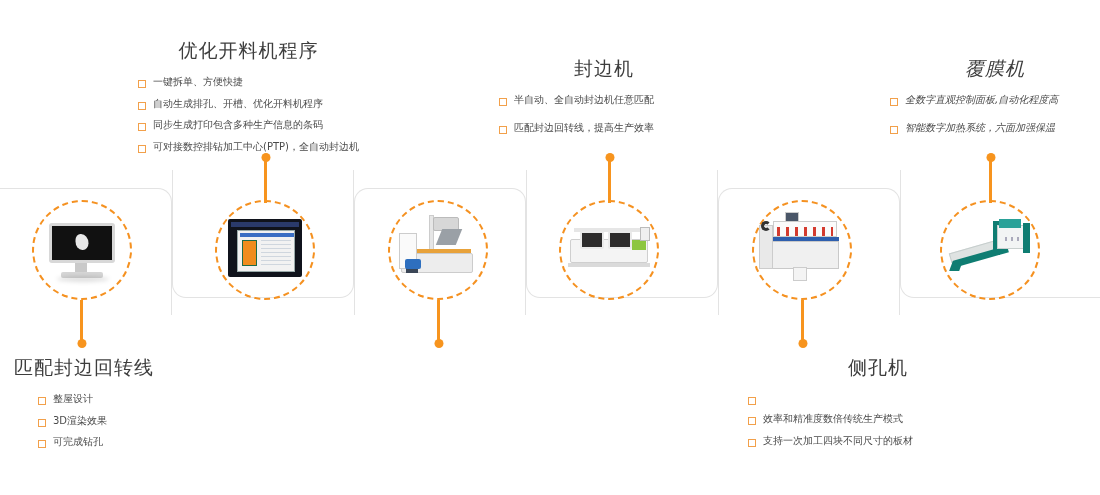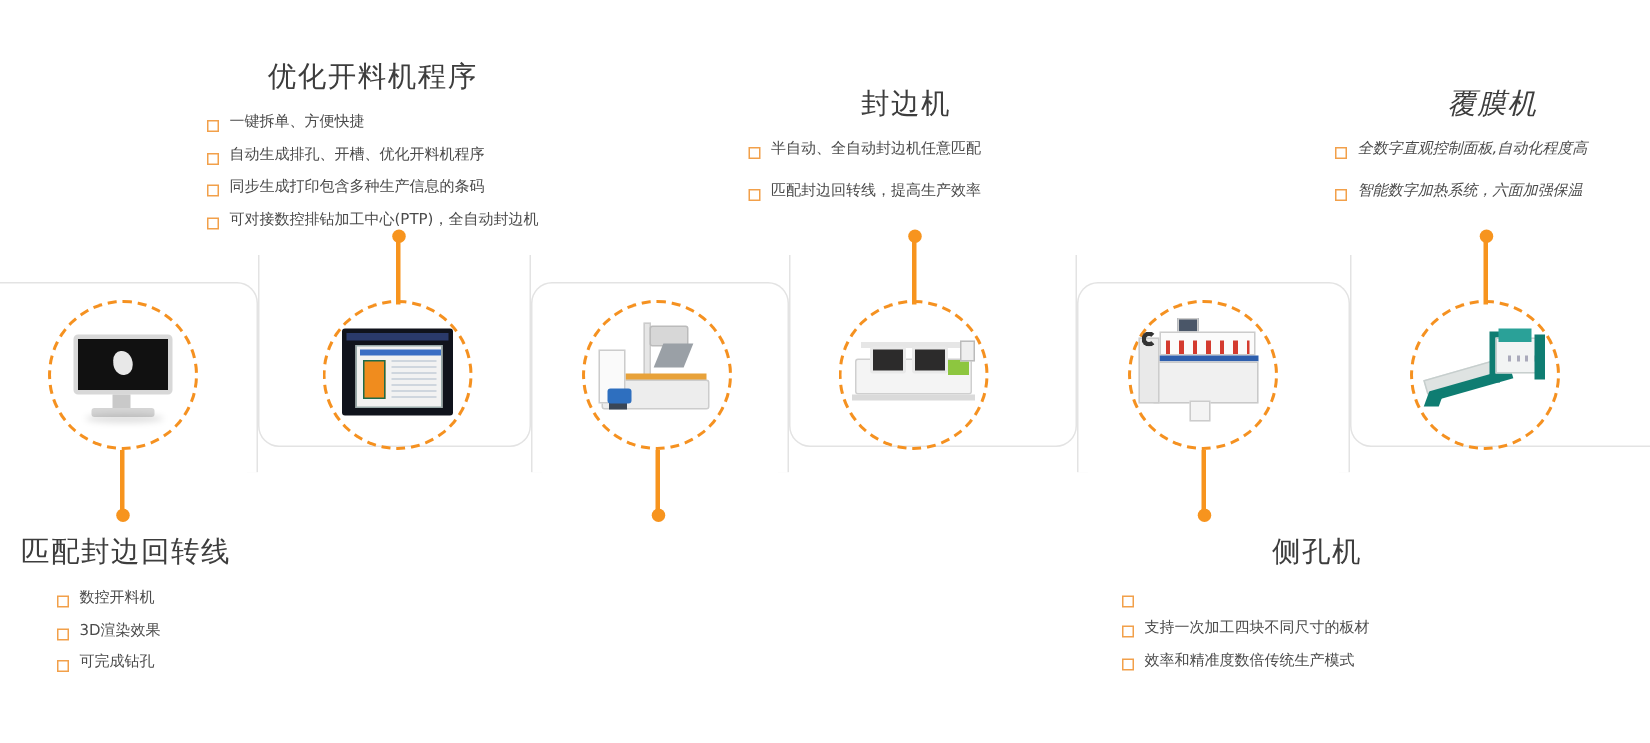--- a/index.html
+++ b/index.html
@@ -272,21 +272,21 @@
           <span class="txt">智能数字加热系统，六面加强保温</span>
         </li>
     </ul>
   </div>
 
   <div class="block" style="left:14px; top:355px;">
     <h3>匹配封边回转线</h3>
     <ul style="padding-left:24px">
       <li>
           <span class="cb"></span>
-          <span class="txt">数控开料机</span>
+          <span class="txt">整屋设计</span>
         </li>
       <li>
           <span class="cb"></span>
           <span class="txt">3D渲染效果</span>
         </li>
       <li>
           <span class="cb"></span>
           <span class="txt">可完成钻孔</span>
         </li>
     </ul>
@@ -294,22 +294,22 @@
 
 
   <div class="block" style="left:748px; top:355px; width:260px;">
     <h3 style="text-align:center">侧孔机</h3>
     <ul>
       <li>
           <span class="cb"></span>
         </li>
       <li>
           <span class="cb"></span>
+          <span class="txt">效率和精准度数倍传统生产模式</span>
+        </li>
+      <li>
+          <span class="cb"></span>
           <span class="txt">支持一次加工四块不同尺寸的板材</span>
         </li>
-      <li>
-          <span class="cb"></span>
-          <span class="txt">效率和精准度数倍传统生产模式</span>
-        </li>
     </ul>
   </div>
 
 </div>
 
 </body></html>

